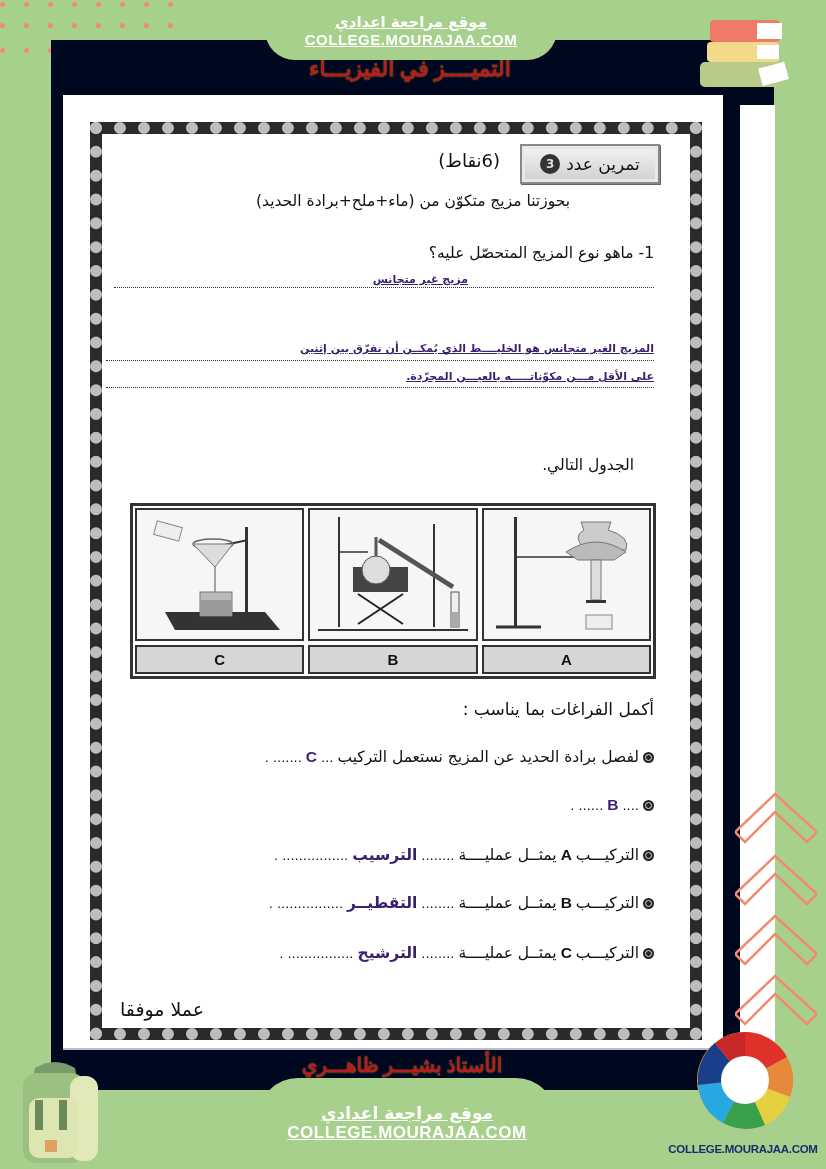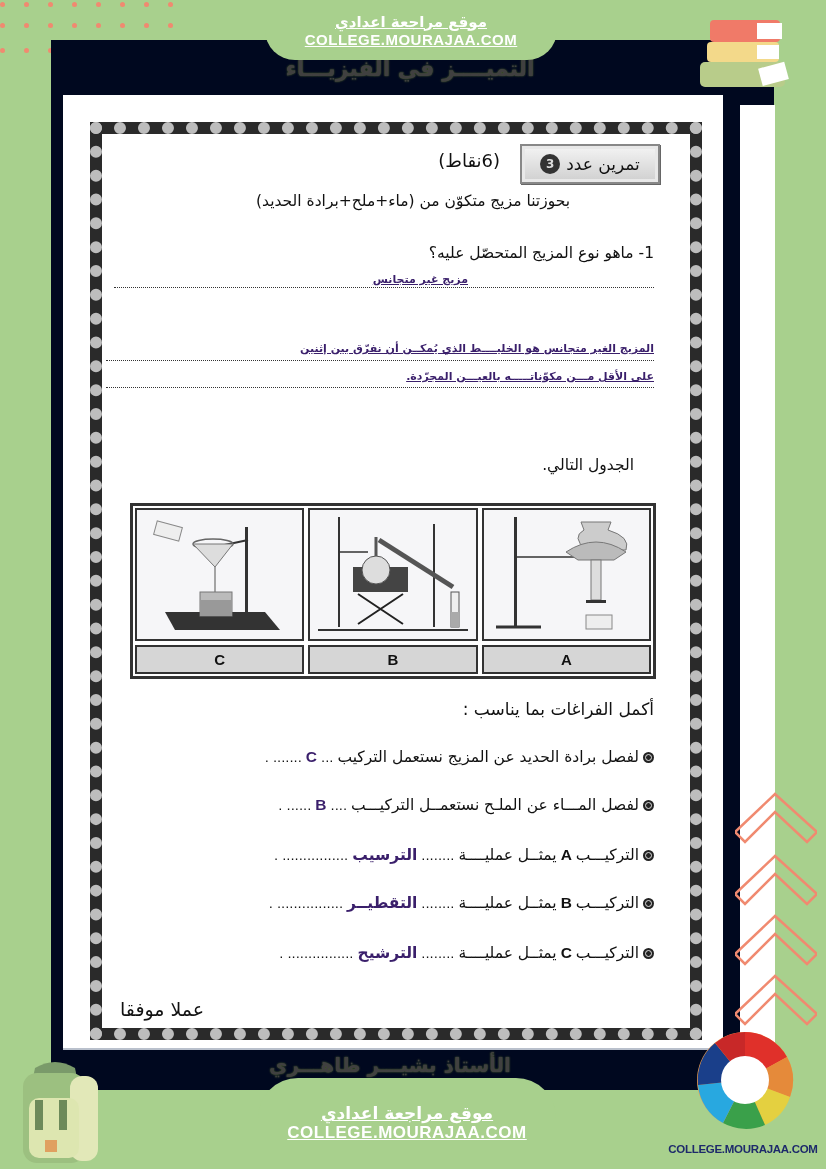--- a/index.html
+++ b/index.html
@@ -15,25 +15,26 @@
   .navy-frame {
     position: absolute; left: 51px; top: 40px; width: 723px; height: 1050px;
     background: #00081f;
   }
   .white-strip-right {
     position: absolute; left: 740px; top: 105px; width: 35px; height: 985px;
     background: #ffffff;
   }
   .header-title, .footer-title {
     position: absolute; left: 0; width: 100%; text-align: center;
-    color: #404040; font-weight: bold; font-size: 22px; letter-spacing: 1px;
+    color: #b91c1c; font-weight: bold; font-size: 22px; letter-spacing: 1px;
     text-shadow: 0 0 2px #556b2f;
+    font-family: Liberation Serif, serif;
   }
   .header-title { top: 56px; left: 110px; width: 600px; }
-  .footer-title { top: 1053px; left: 90px; width: 600px; font-size: 20px; }
+  .footer-title { top: 1053px; left: 102px; width: 600px; font-size: 20px; }
 
   .paper {
     position: absolute; left: 63px; top: 95px; width: 660px; height: 955px;
     background: #ffffff;
     border-bottom: 2px solid #b9c0cc;
   }
   .ornament-border {
     position: absolute; left: 90px; top: 122px; width: 612px; height: 918px;
     border: 12px solid #2a2a2a;
     background: #fff;
@@ -178,21 +179,20 @@
 
   <div class="bullet-line" style="top:614px">
     <span class="bullet"></span>
     <span>لفصل برادة الحديد عن المزيج نستعمل التركيب</span>
     <span style="font-size:13px">...</span>
       <span class="purple bold-latin">C</span>
       <span style="font-size:13px">....... .</span>
   </div>
   <div class="bullet-line" style="top:662px">
     <span class="bullet"></span>
-    <span>لفصل المـــاء عن الملـح نستعمــل التركيـــب</span>
     <span style="font-size:13px">....</span>
       <span class="purple bold-latin">B</span>
       <span style="font-size:13px">...... .</span>
   </div>
   <div class="bullet-line" style="top:712px">
     <span class="bullet"></span>
     <span>التركيـــب</span>
     <span class="bold-latin">A</span>
     <span>يمثــل عمليــــة</span>
     <span style="font-size:13px">........</span>

